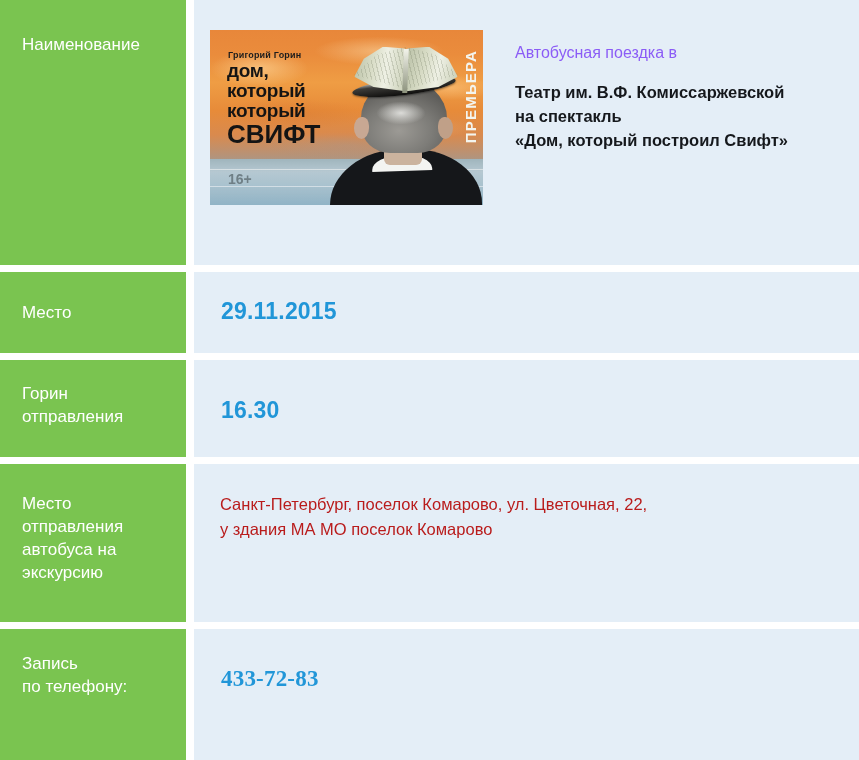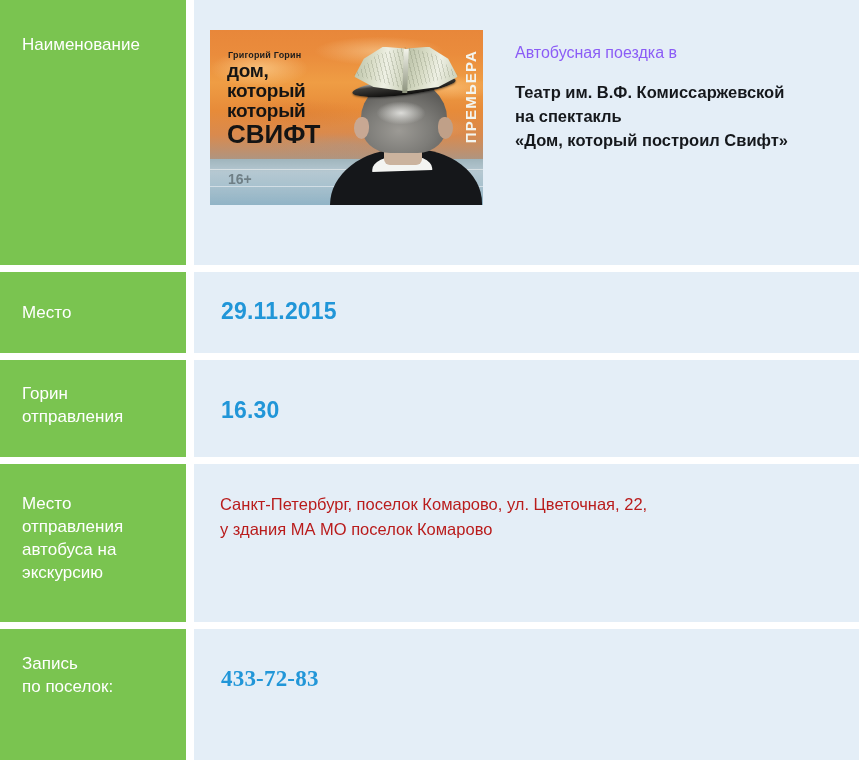--- a/index.html
+++ b/index.html
@@ -375,20 +375,20 @@
     </div>
     <div class="cell-value">
       <div class="value-plain">Санкт-Петербург, поселок Комарово, ул. Цветочная, 22,
 у здания МА МО поселок Комарово</div>
     </div>
   </div>
 
   <div class="row" id="row-phone">
     <div class="cell-label">
       <div class="label-text">Запись
-по поселок:</div>
+по телефону:</div>
     </div>
     <div class="cell-value">
       <div class="value-accent">433-72-83</div>
     </div>
   </div>
 
 </div>
 
 </body></html>

